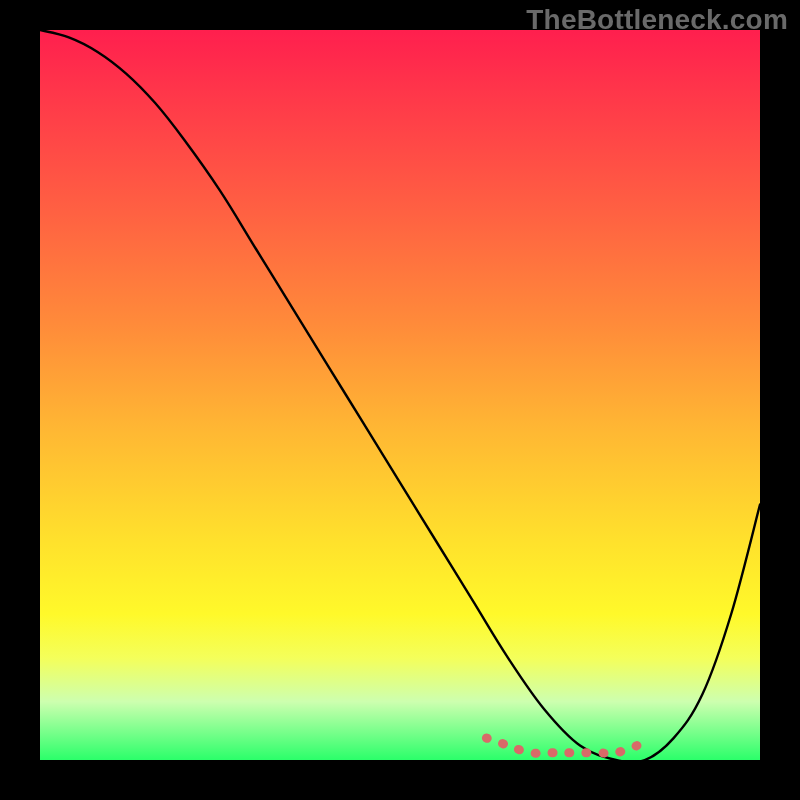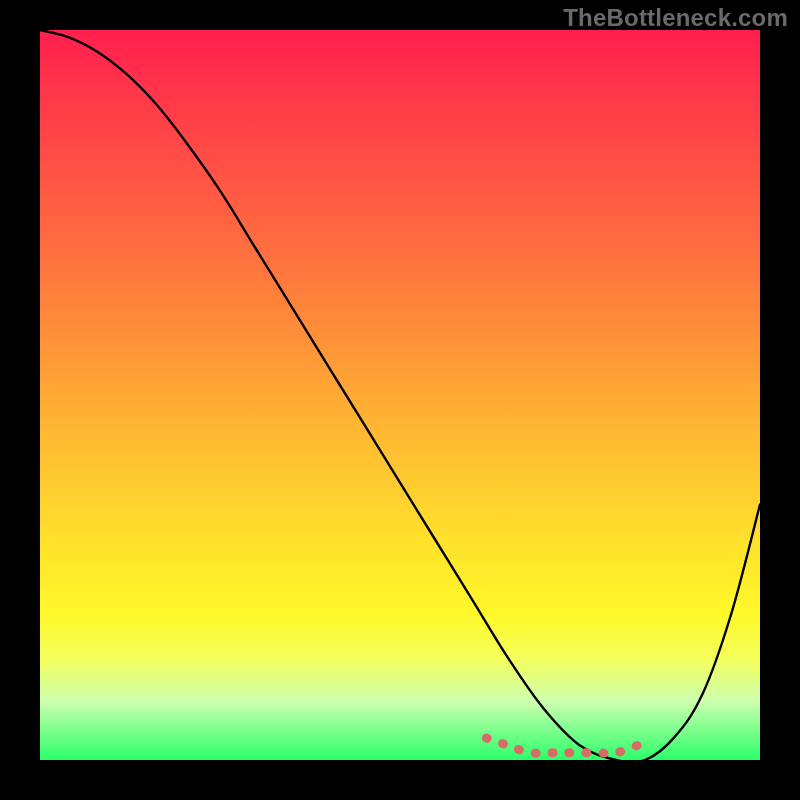--- a/index.html
+++ b/index.html
@@ -15,21 +15,21 @@
     position: relative;
     width: 800px;
     height: 800px;
     background: #000;
   }
   .watermark {
     position: absolute;
     top: 4px;
     right: 12px;
     color: #6a6a6a;
-    font-size: 24px;
+    font-size: 28px;
     font-weight: 600;
     letter-spacing: 0.2px;
     z-index: 20;
     user-select: none;
   }
   .plot-area {
     position: absolute;
     left: 40px;
     top: 30px;
     width: 720px;

